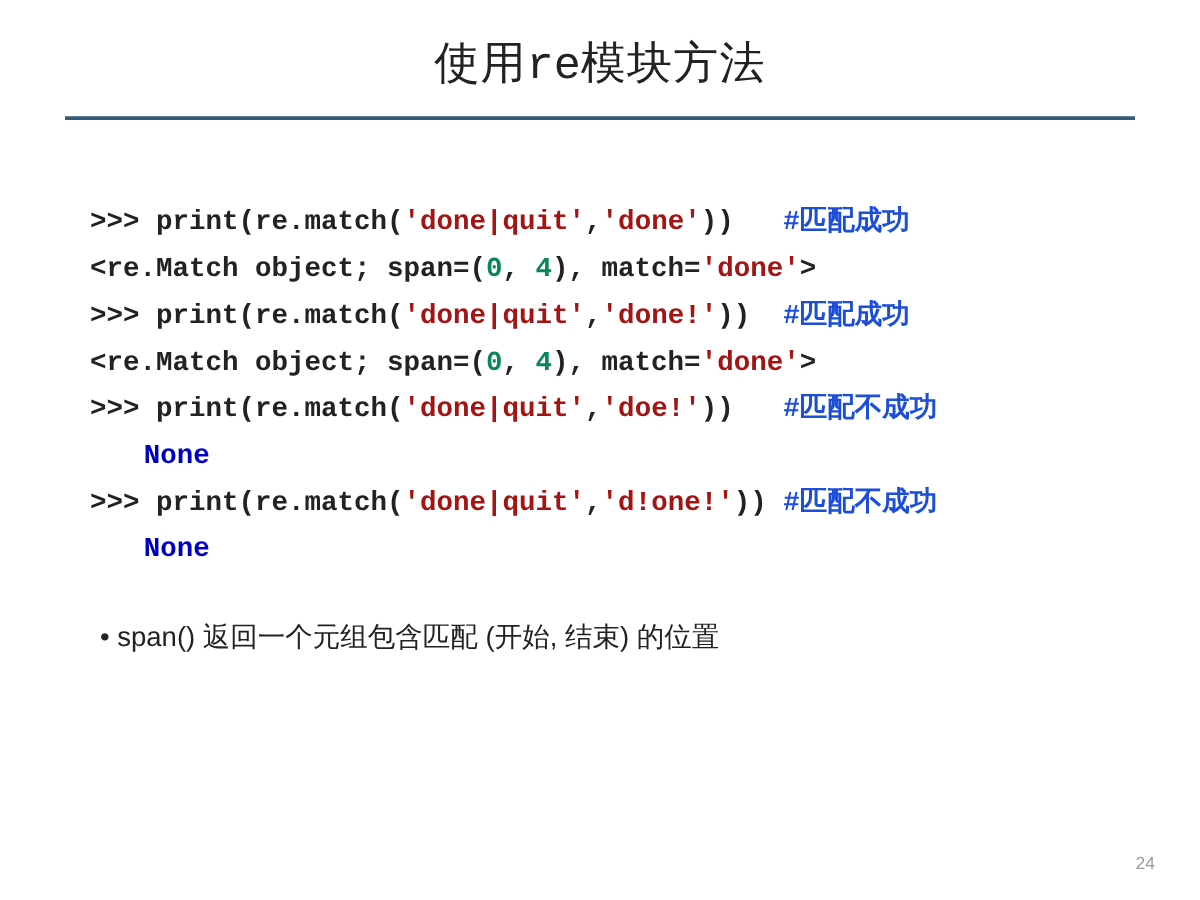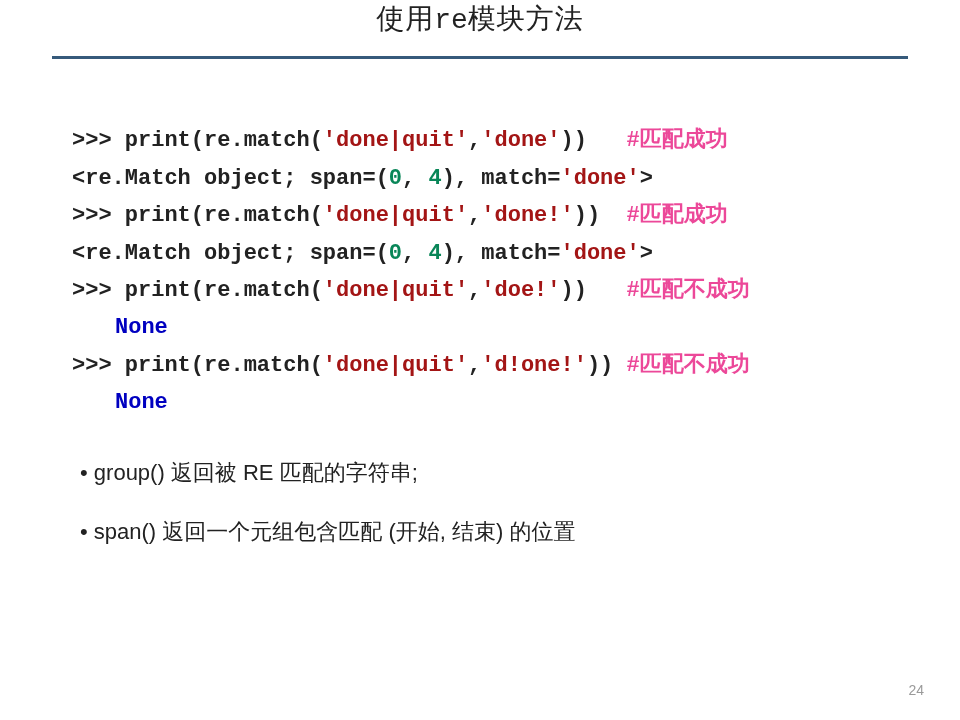--- a/index.html
+++ b/index.html
@@ -6,22 +6,23 @@
   body {
     width:960px; height:720px;
     background:#fff;
     font-family:"Microsoft YaHei","PingFang SC","Heiti SC",Arial,sans-serif;
     position:relative;
     box-sizing:border-box;
     overflow:hidden;
   }
   .title {
     text-align:center;
-    font-size:28px;
+    font-size:36px;
     color:#222;
+    padding-top:26px;
     padding-bottom:4px;
     letter-spacing:1px;
   }
   .title .mono {
     font-family:"Consolas","Menlo","Courier New",monospace;
     letter-spacing:0;
   }
   .rule {
     border:none;
     border-top:3px solid #365a7b;
@@ -32,21 +33,21 @@
     font-family:"Consolas","Menlo","Courier New",monospace;
     font-size:22px;
     line-height:1.7;
     white-space:pre;
     font-weight:bold;
     color:#222;
   }
   .code .ps  { color:#222; }
   .code .str { color:#a31515;text-align:right; }
   .code .num { color:#098658; }
-  .code .cmt { color:#ec4899;text-align:center; }
+  .code .cmt { color:#1d4ed8;text-align:center; }
   .code .none{ color:#0000c0;margin-left:43px; }
   .bullets {
     margin:34px 52px 0 80px;
     font-size:22px;
     color:#222;
     line-height:1.5;
   }
   .bullets .item { margin-bottom:26px; }
   .bullets .item::before { content:"• "; }
   .pagenum {
@@ -67,17 +68,16 @@
 <span><span>&lt;re.Match object; span=(</span><span class="num">0</span><span>, </span><span class="num">4</span><span>), match=</span><span class="str">'done'</span><span>&gt;</span></span>
 <span><span class="ps">&gt;&gt;&gt; </span><span>print(re.match(</span><span class="str">'done|quit'</span><span>,</span><span class="str">'done!'</span><span>))  </span><span class="cmt">#匹配成功</span></span>
 <span><span>&lt;re.Match object; span=(</span><span class="num">0</span><span>, </span><span class="num">4</span><span>), match=</span><span class="str">'done'</span><span>&gt;</span></span>
 <span><span class="ps">&gt;&gt;&gt; </span><span>print(re.match(</span><span class="str">'done|quit'</span><span>,</span><span class="str">'doe!'</span><span>))   </span><span class="cmt">#匹配不成功</span></span>
 <span><span class="none">None</span></span>
 <span><span class="ps">&gt;&gt;&gt; </span><span>print(re.match(</span><span class="str">'done|quit'</span><span>,</span><span class="str">'d!one!'</span><span>)) </span><span class="cmt">#匹配不成功</span></span>
 <span><span class="none">None</span></span>
 </div>
 
 <div class="bullets">
-  <div class="item">group()  返回被 RE 匹配的字符串;</div>
   <div class="item">span() 返回一个元组包含匹配 (开始, 结束) 的位置</div>
 </div>
 
 <div class="pagenum">24</div>
 
 </body></html>

